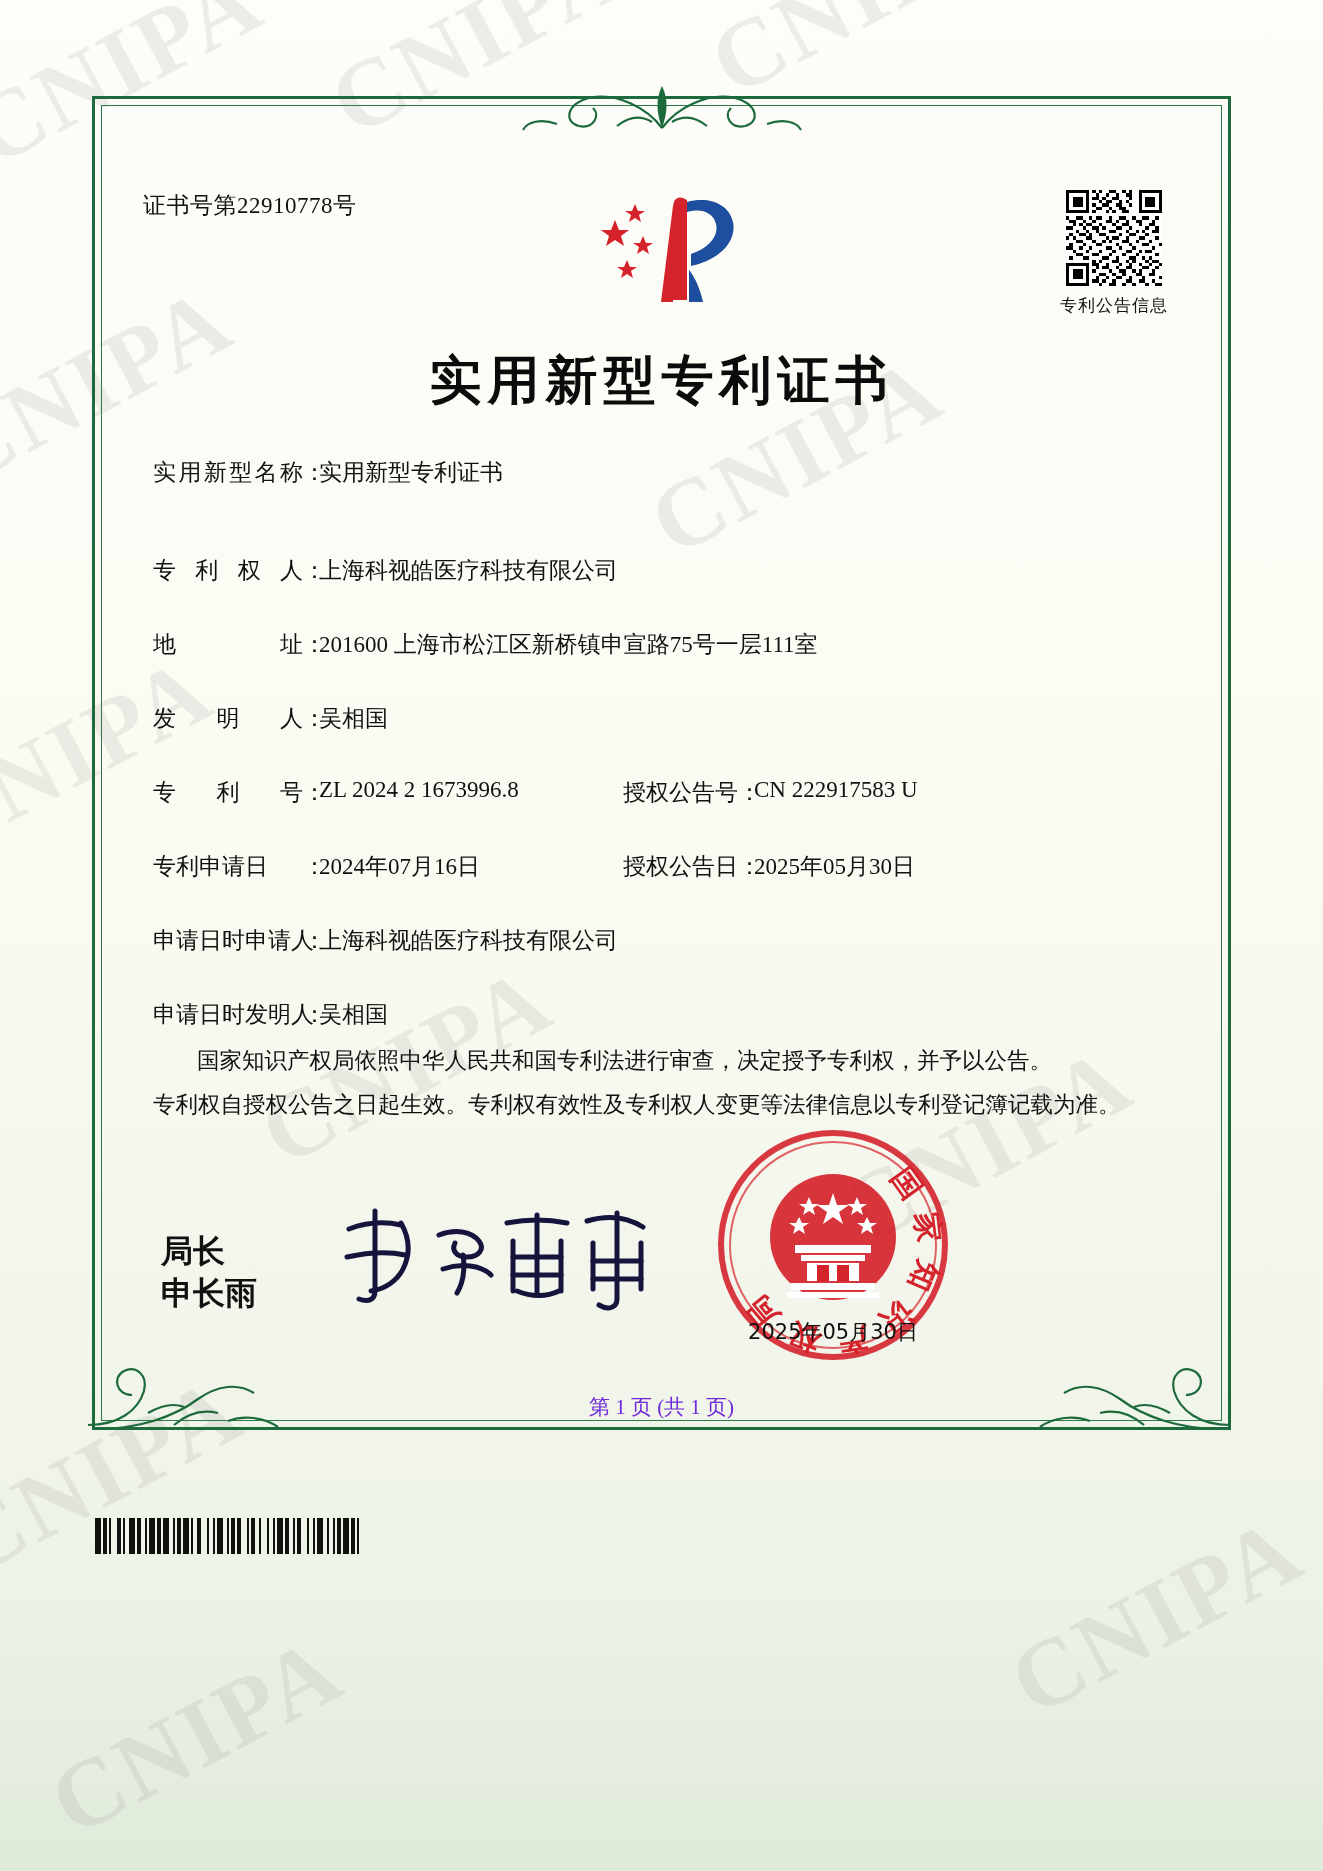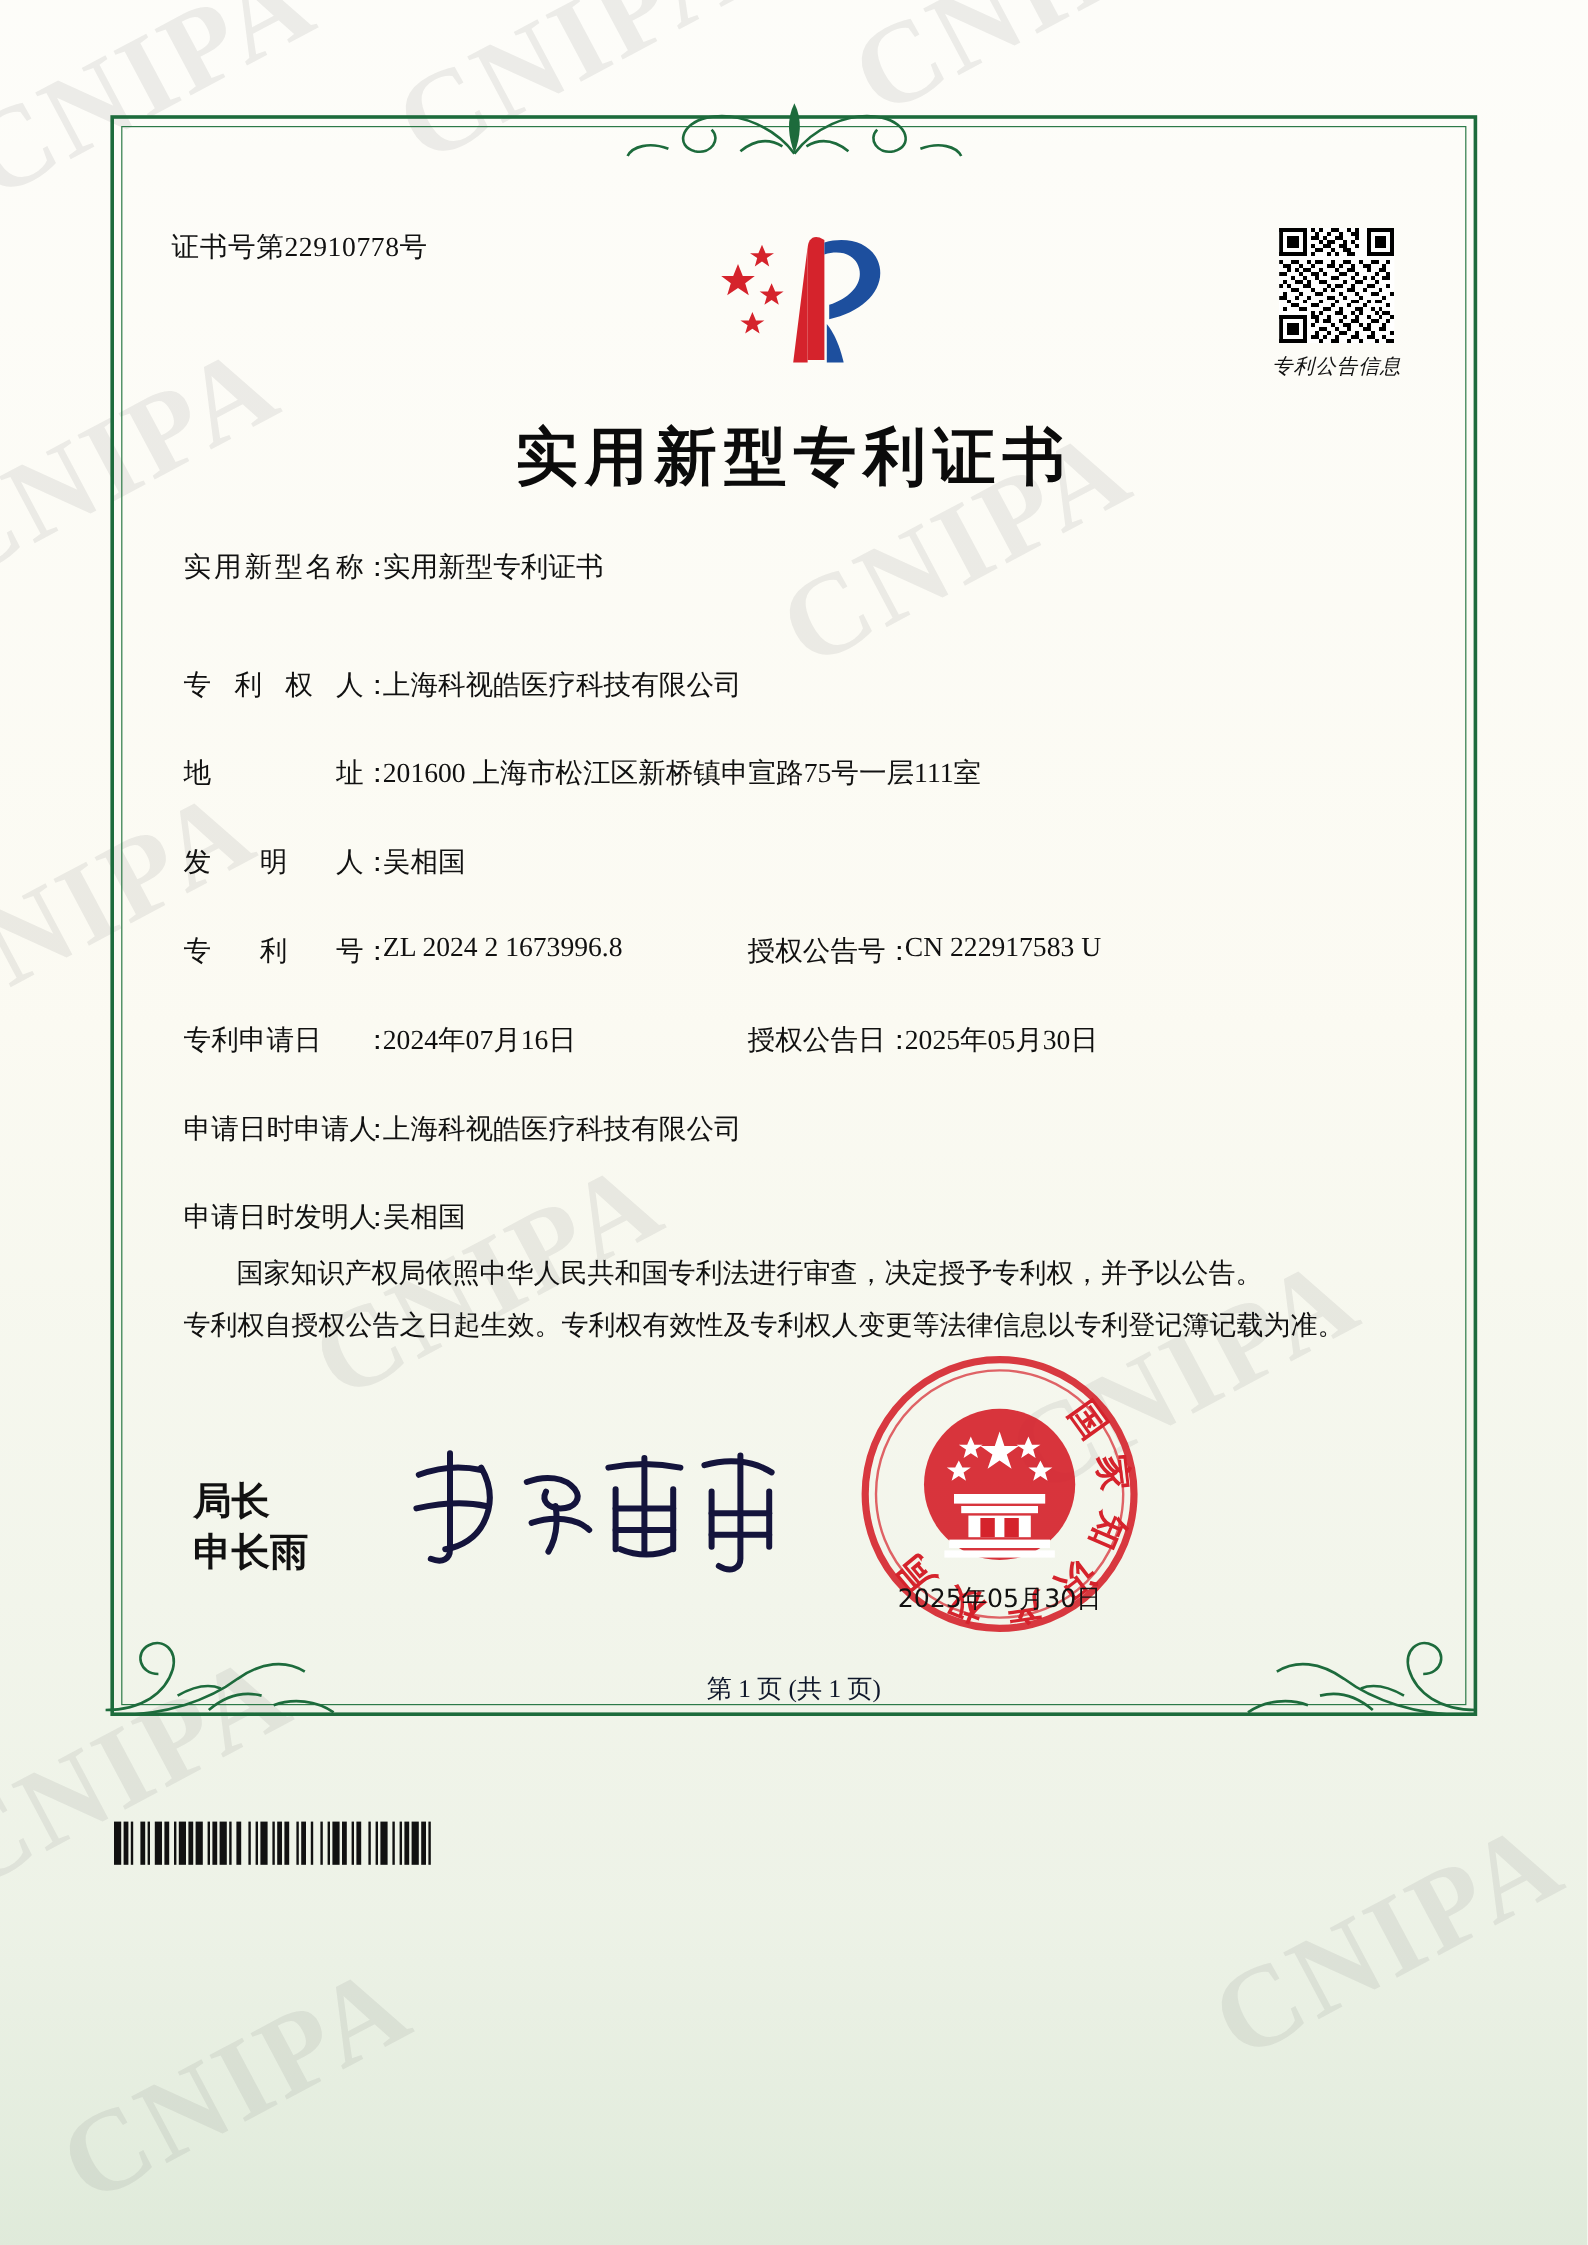--- a/index.html
+++ b/index.html
@@ -132,21 +132,20 @@
     margin: 0 auto;
     background: #fff;
     display: block;
   }
   #qr-label {
     margin-top: 8px;
     font-family: "Liberation Serif", "DejaVu Serif", serif;
     font-size: 17px;
     color: #111;
     letter-spacing: 1px;
-    font-style: italic;
   }
 
   #doc-title {
     position: absolute;
     left: 0;
     right: 0;
     top: 241px;
     text-align: center;
     font-family: "DejaVu Serif", "Liberation Serif", serif;
     font-weight: bold;
@@ -247,21 +246,21 @@
   }
 
   #page-footer {
     position: absolute;
     left: 0;
     right: 0;
     top: 1288px;
     text-align: center;
     font-family: "Liberation Serif", "DejaVu Serif", serif;
     font-size: 21px;
-    color: #0f172a;
+    color: #6d28d9;
   }
 
   
   #barcode {
     position: absolute;
     left: 95px;
     top: 1518px;
     width: 340px;
     height: 36px;
     display: flex;

